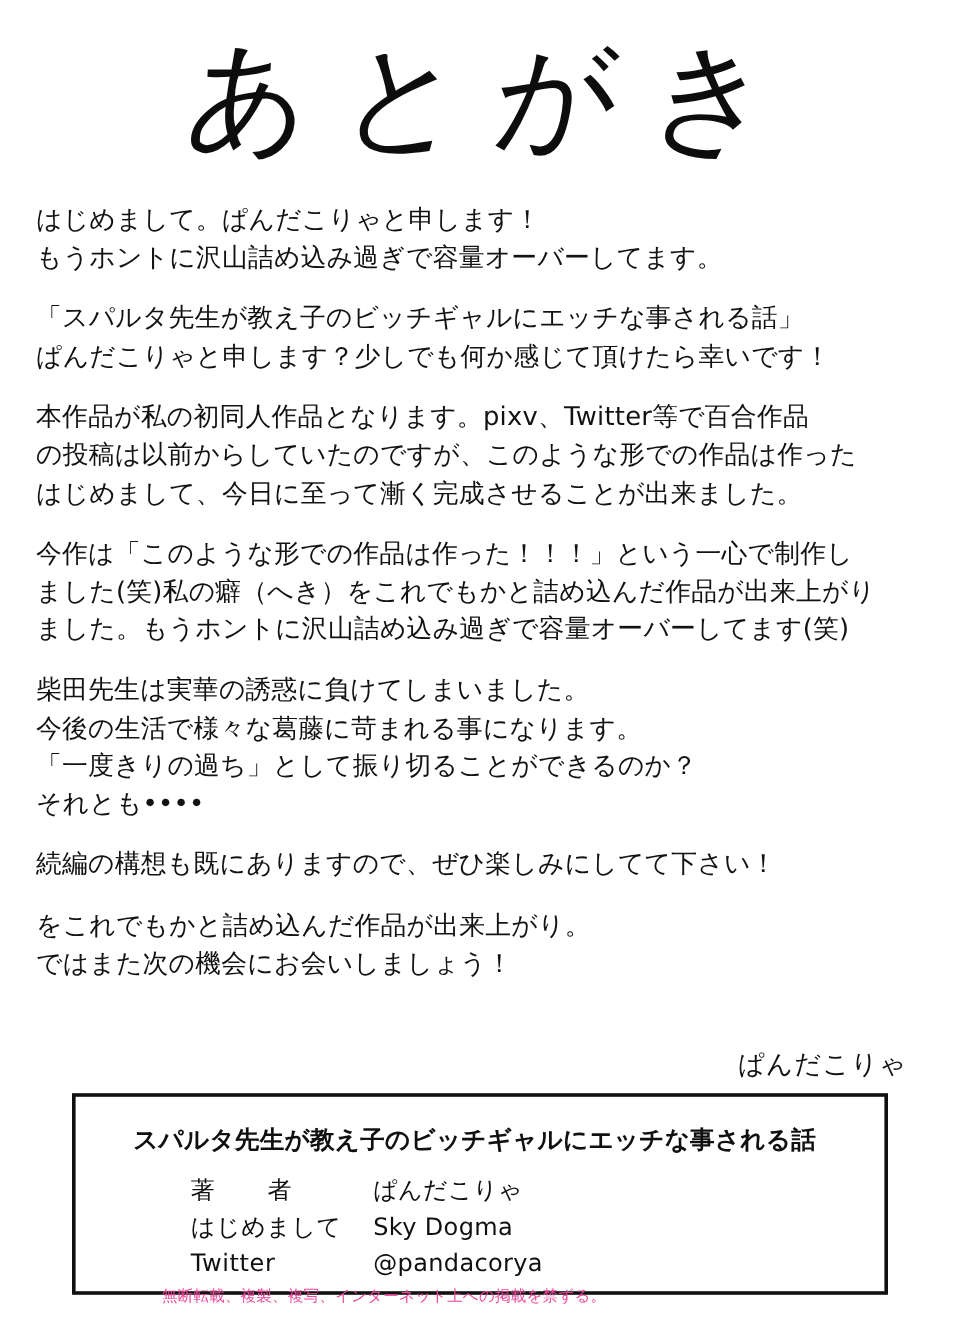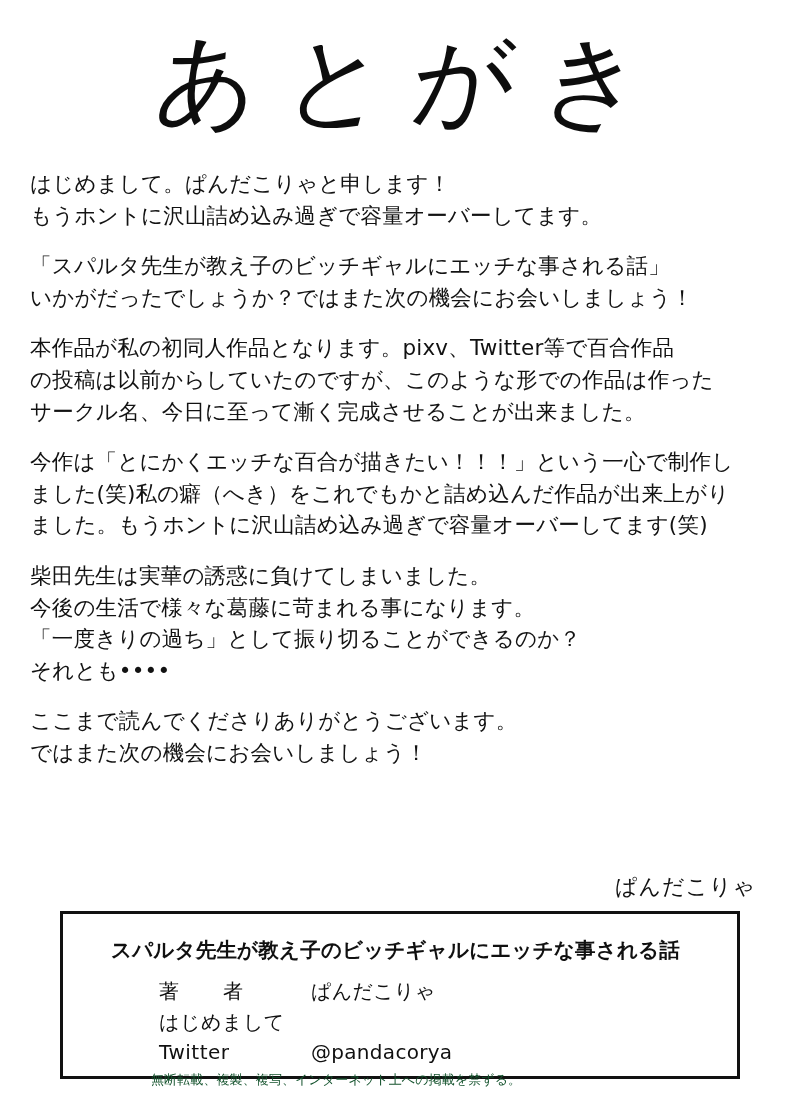--- a/index.html
+++ b/index.html
@@ -106,65 +106,67 @@
     flex: 0 0 152px;
     letter-spacing: 0.5px;
   }
   .clabel.spaced { letter-spacing: 12px; }
   .cvalue {
     flex: 1 1 auto;
     letter-spacing: 0.3px;
   }
   .notice {
     margin-top: 7px;
-    margin-left: 64px;
+    margin-left: 48px;
     font-size: 13px;
-    color: #14532d;
+    color: #ec4899;
     letter-spacing: 0.1px;
   }
 </style>
 </head>
 <body>
 
 <div class="page">
 
   <div class="title-wrap">
     <div class="title">あとがき</div>
   </div>
 
   <div class="body">
     <p class="para">はじめまして。ぱんだこりゃと申します！
 もうホントに沢山詰め込み過ぎで容量オーバーしてます。</p>
     <p class="para">「スパルタ先生が教え子のビッチギャルにエッチな事される話」
-いかがだったでしょうか？ではまた次の機会にお会いしましょう！</p>
+ぱんだこりゃと申します？少しでも何か感じて頂けたら幸いです！</p>
     <p class="para">本作品が私の初同人作品となります。pixv、Twitter等で百合作品
 の投稿は以前からしていたのですが、このような形での作品は作った
-サークル名、今日に至って漸く完成させることが出来ました。</p>
-    <p class="para">今作は「とにかくエッチな百合が描きたい！！！」という一心で制作し
+はじめまして、今日に至って漸く完成させることが出来ました。</p>
+    <p class="para">今作は「このような形での作品は作った！！！」という一心で制作し
 ました(笑)私の癖（へき）をこれでもかと詰め込んだ作品が出来上がり
 ました。もうホントに沢山詰め込み過ぎで容量オーバーしてます(笑)</p>
     <p class="para">柴田先生は実華の誘惑に負けてしまいました。
 今後の生活で様々な葛藤に苛まれる事になります。
 「一度きりの過ち」として振り切ることができるのか？
 それとも••••</p>
-    <p class="para">ここまで読んでくださりありがとうございます。
+    <p class="para">続編の構想も既にありますので、ぜひ楽しみにしてて下さい！</p>
+    <p class="para">をこれでもかと詰め込んだ作品が出来上がり。
 ではまた次の機会にお会いしましょう！</p>
   </div>
 
   <div class="signature">ぱんだこりゃ</div>
 
   <div class="colophon">
     <div class="colophon-title">スパルタ先生が教え子のビッチギャルにエッチな事される話</div>
     <div class="colophon-rows">
       <div class="crow">
         <div class="clabel spaced">著　者</div>
         <div class="cvalue">ぱんだこりゃ</div>
       </div>
       <div class="crow">
         <div class="clabel">はじめまして</div>
+        <div class="cvalue">Sky Dogma</div>
       </div>
       <div class="crow">
         <div class="clabel">Twitter</div>
         <div class="cvalue">@pandacorya</div>
       </div>
     </div>
     <div class="notice">無断転載、複製、複写、インターネット上への掲載を禁ずる。</div>
   </div>
 
 </div>

